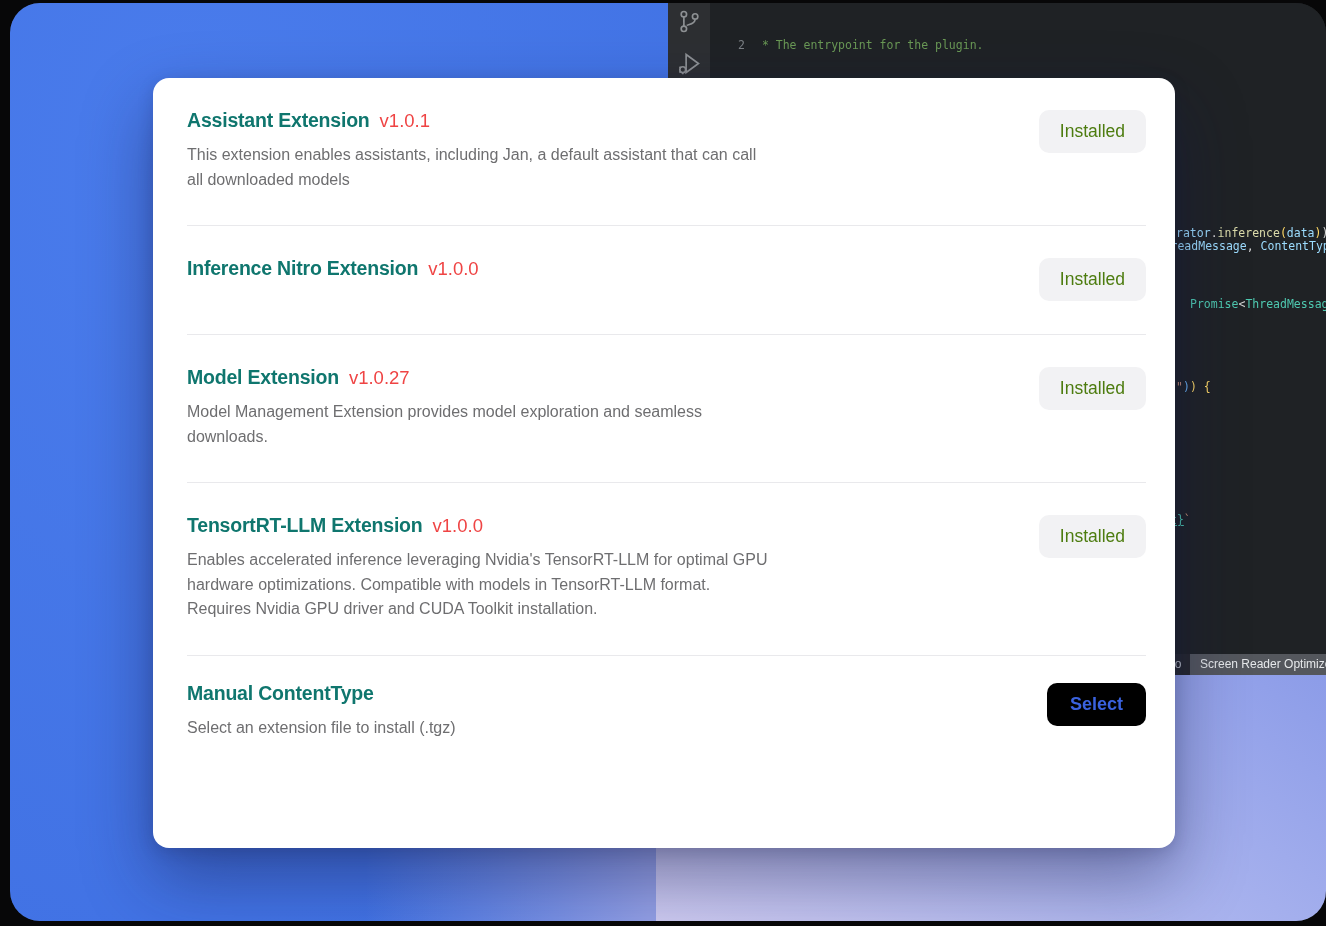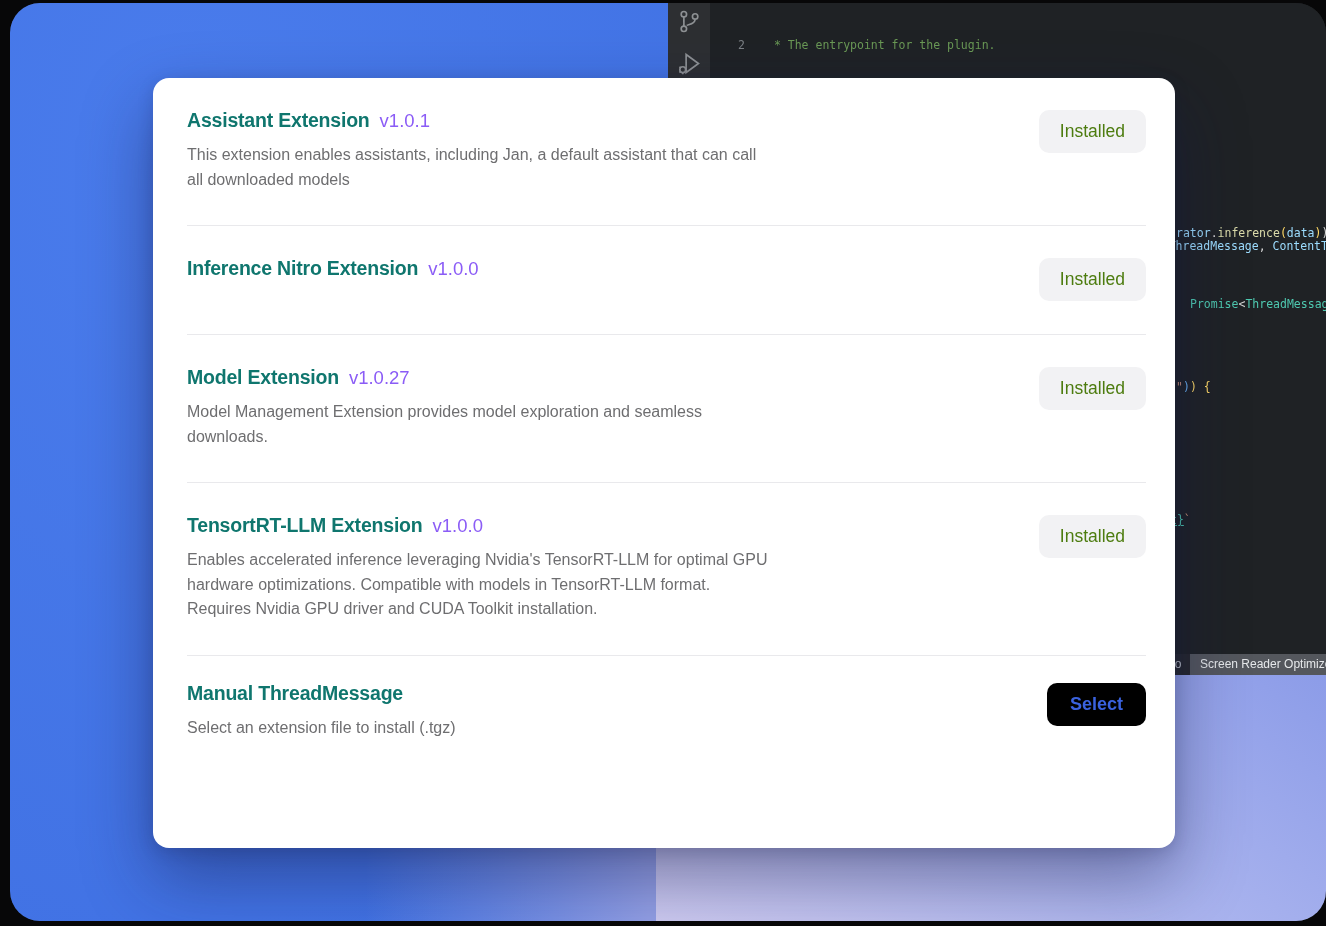--- a/index.html
+++ b/index.html
@@ -16,21 +16,21 @@
   
   .editor{position:absolute;left:658px;top:0;right:0;height:672px;background:#1f2225;overflow:hidden;}
   .activity-bar{position:absolute;left:0;top:0;width:42px;height:100%;background:#2d2f32;
                 display:flex;flex-direction:column;align-items:center;padding-top:5px;gap:15px;}
   .activity-bar svg{width:27px;height:27px;stroke:#8d9093;fill:none;stroke-width:1.5;}
   .code-area{position:absolute;left:42px;top:1px;right:0;bottom:21px;
              font-family:"DejaVu Sans Mono",monospace;font-size:11.5px;line-height:16.7px;
              white-space:pre;overflow:hidden;}
   .cl{display:flex;}
   .ln{flex:0 0 35px;text-align:right;color:#7b8085;}
-  .ct{margin-left:22px;}
+  .ct{margin-left:10px;}
   .frag{position:absolute;font-family:"DejaVu Sans Mono",monospace;font-size:11.5px;
         line-height:16.7px;white-space:pre;}
   .f1{left:508px;top:222px;} .f2{left:522px;top:293px;} .f3{left:508px;top:376px;} .f4{left:502px;top:509px;}
   .tk-comment{color:#6a9955;} .tk-kw{color:#c586c0;} .tk-var{color:#9cdcfe;} .tk-fg{color:#d4d4d4;}
   .tk-type{color:#4ec9b0;} .tk-type-u{color:#4ec9b0;text-decoration:underline;}
   .tk-fn{color:#dcdcaa;} .tk-str{color:#ce9178;} .tk-gold{color:#ffd966;} .tk-blue{color:#6ab0f3;}
   .statusbar{position:absolute;left:0;right:0;bottom:0;height:21px;background:#26282c;
              font-size:12px;line-height:21px;color:#c2c6ca;}
   .status-left{position:absolute;left:500px;top:0;}
   .status-seg{position:absolute;left:522px;top:0;bottom:0;padding:0 10px;background:#54575d;
@@ -49,21 +49,21 @@
   .side{flex:0 0 237px;border-right:1px solid #ececee;padding-top:26px;}
   .side-item{margin:0 14px 4px 17px;padding:11px 0 11px 20px;border-radius:10px;
              font-size:17.5px;font-weight:700;color:#121212;line-height:24px;cursor:pointer;}
   .side-item.active{background:#f0f0f2;}
   .content{flex:1;padding:0 29px 0 34px;}
   .row{display:flex;justify-content:space-between;align-items:flex-start;
        padding:31px 0 33px;border-bottom:1px solid #e9e9ec;}
   .row.last{border-bottom:none;padding-top:26px;}
   .row-title{display:flex;align-items:baseline;}
   .ext-name{font-size:19.5px;font-weight:700;color:#0f766e;letter-spacing:-.2px;}
-  .ext-ver{font-size:18.5px;font-weight:400;color:#8b5cf6;margin-left:10px;}
+  .ext-ver{font-size:18.5px;font-weight:400;color:#ef4444;margin-left:10px;}
   .ext-desc{max-width:588px;margin-top:11px;font-size:16px;line-height:24.5px;color:#6e6e70;}
   .link{color:#4070e0;text-decoration:none;cursor:pointer;}
   .btn{border:none;border-radius:10px;cursor:pointer;flex:0 0 auto;margin-top:1px;
        font-family:inherit;}
   .btn.installed{background:#f2f2f4;color:#4d7c0f;font-size:17.5px;padding:11px 21px;}
   .btn.select{background:#000000;color:#3a62de;font-size:18px;font-weight:700;padding:11px 23px;}
 </style>
 </head>
 <body>
 
@@ -162,21 +162,21 @@
               <span class="ext-ver">v1.0.0</span>
             </div>
             <p class="ext-desc"><span>Enables accelerated inference leveraging Nvidia's TensorRT-LLM for optimal GPU hardware optimizations. Compatible with models in TensorRT-LLM format. Requires Nvidia GPU driver and CUDA Toolkit installation.</span></p>
           </div>
           <button class="btn installed">Installed</button>
         </div>
 
         <div class="row last">
           <div class="row-main">
             <div class="row-title">
-              <span class="ext-name">Manual ThreadMessage</span>
+              <span class="ext-name">Manual ContentType</span>
             </div>
             <p class="ext-desc"><span>Select an extension file to install (.tgz)</span></p>
           </div>
           <button class="btn select">Select</button>
         </div>
 
       </div>
     </div>
 
   </div>

